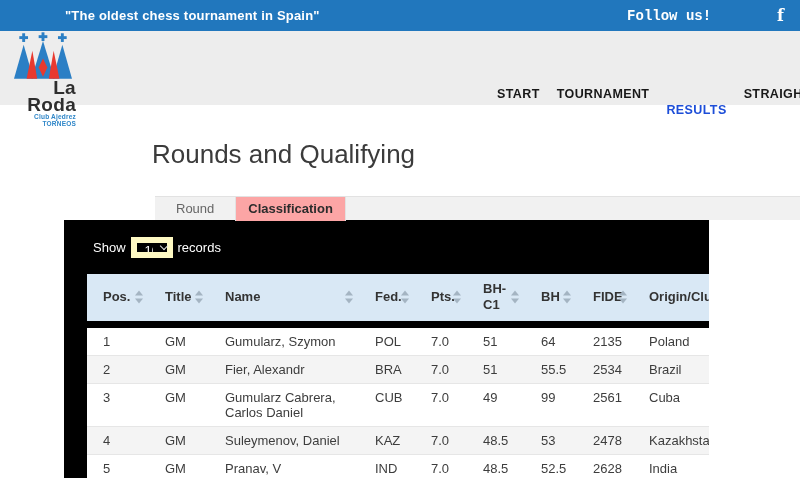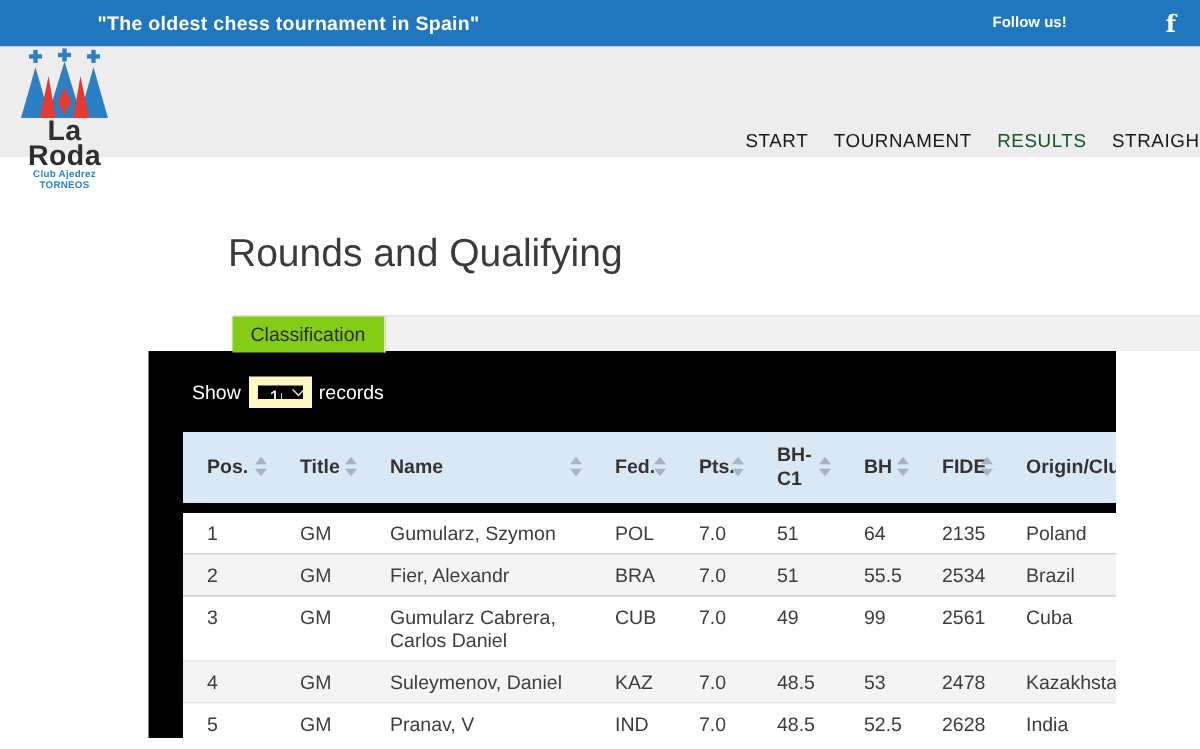--- a/index.html
+++ b/index.html
@@ -2,46 +2,46 @@
 <html><head>
 <meta charset="utf-8">
 <style>
   * { margin:0; padding:0; box-sizing:border-box; }
   html,body { width:800px; height:499px; overflow:hidden; background:#fff;
     font-family:"Liberation Sans","DejaVu Sans",sans-serif; }
 
   
   .topbar { height:31px; background:#2177bd; display:flex; align-items:center; color:#fff; }
   .topbar .quote { margin-left:65px; font-size:13px; font-weight:600; letter-spacing:.2px; }
-  .topbar .follow { margin-left:auto; font-size:10px; font-weight:700; }
+  .topbar .follow { margin-left:auto; font-size:14px; font-weight:700;font-family:Liberation Mono, monospace; }
   .topbar .fb { margin-left:66px; margin-right:16px; font-size:16px; font-weight:700;
     font-family:"DejaVu Serif",serif; line-height:1; }
 
   
   .header { height:74px; background:#ededed; position:relative; }
-  .logo { position:absolute; left:10px; top:1px; width:66px; text-align:center; }
+  .logo { position:absolute; left:10px; top:1px; width:66px; text-align:right; }
   .logo svg { display:block; margin:0 auto; }
   .logo .logo-title { font-size:19px; font-weight:700; color:#2e2e2e; line-height:17px; letter-spacing:.3px; }
   .logo .logo-sub { font-size:6.5px; font-weight:700; color:#2e86c8; letter-spacing:.2px; }
   .nav { position:absolute; left:497px; top:56px; display:flex; gap:17px; white-space:nowrap; }
-  .nav-item { font-size:12.5px; font-weight:400; letter-spacing:.4px; color:#181818;
+  .nav-item { font-size:12.5px; font-weight:700; letter-spacing:.4px; color:#181818;
     text-decoration:none; cursor:pointer; }
-  .nav-item.active { color:#14532d; }
-
-  
-  .page-title { margin:46px 0 0 152px; font-size:26px; font-weight:400; color:#3b3b3b; line-height:34px; }
+  .nav-item.active { color:#1d4ed8;margin-top:16px; }
+
+  
+  .page-title { margin:32px 0 0 152px; font-size:26px; font-weight:400; color:#3b3b3b; line-height:34px; }
 
   .tabstrip { margin:25px 0 0 155px; width:645px; height:24px; display:flex;
     background:#f1f1f1; border-top:1px solid #e2e2e2; }
   .tab { height:24px; line-height:23px; padding:0 21px; font-size:13px; color:#666;
     border-right:1px solid #e2e2e2; cursor:pointer; }
-  .tab.active { background:#84cc16; color:#2c2c2c; font-weight:400; padding:0 12px; }
-
-  
-  .table-section { margin-left:99px; width:645px; height:258px; background:#000; overflow:hidden; }
+  .tab.active { background:#fca5a5; color:#2c2c2c; font-weight:700; padding:0 12px; }
+
+  
+  .table-section { margin-left:64px; width:645px; height:258px; background:#000; overflow:hidden; }
   .controls { height:54px; display:flex; align-items:center; color:#fff; font-size:13px;
     padding-left:29px; white-space:nowrap; }
   .select-wrap { position:relative; margin:0 5px; }
   .page-size { appearance:none; -webkit-appearance:none; width:42px; height:21px;
     background:#000; color:#fff; border:6px solid #fef9c3; font-size:13px; padding:0 14px 0 8px;
     border-radius:0; }
   .select-wrap::after { content:''; position:absolute; right:6px; top:6px; width:5px; height:5px;
     border-right:1.5px solid #e0e0e0; border-bottom:1.5px solid #e0e0e0; transform:rotate(45deg);
     pointer-events:none; }
   .search { margin-left:auto; display:flex; align-items:center; }
@@ -100,20 +100,21 @@
       <a class="nav-item">START</a>
       <a class="nav-item">TOURNAMENT</a>
       <a class="nav-item active">RESULTS</a>
       <a class="nav-item">STRAIGHT</a>
     </nav>
 </div>
 
 <h1 class="page-title">Rounds and Qualifying</h1>
 
 <div class="tabstrip">
+    <div class="tab">Round</div>
     <div class="tab active">Classification</div>
   </div>
 
 <div class="table-section">
   <div class="controls">
     <span>Show</span>
     <span class="select-wrap"><select class="page-size"><option>10</option></select></span>
     <span>records</span>
   </div>
   <table>

